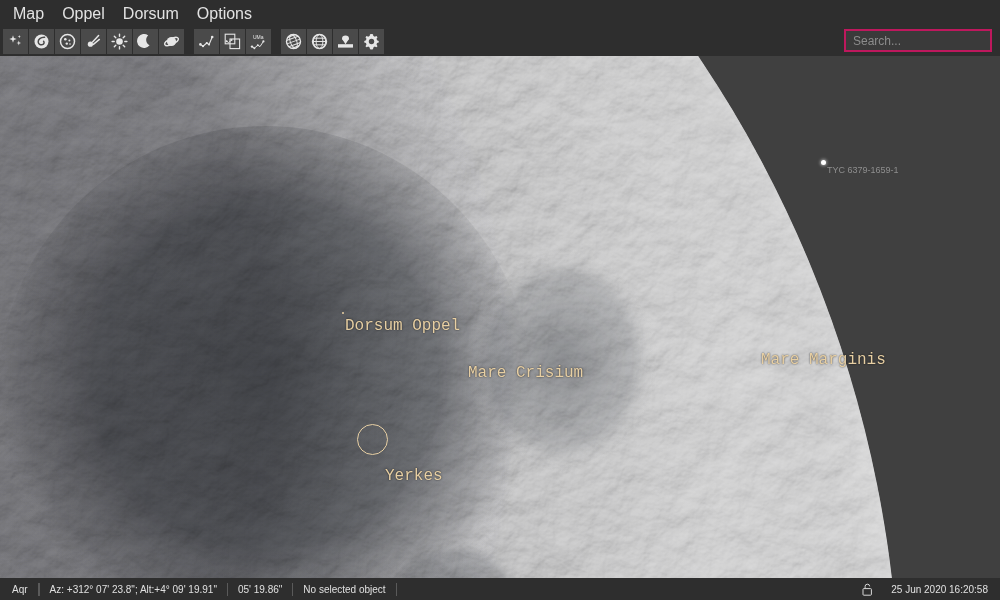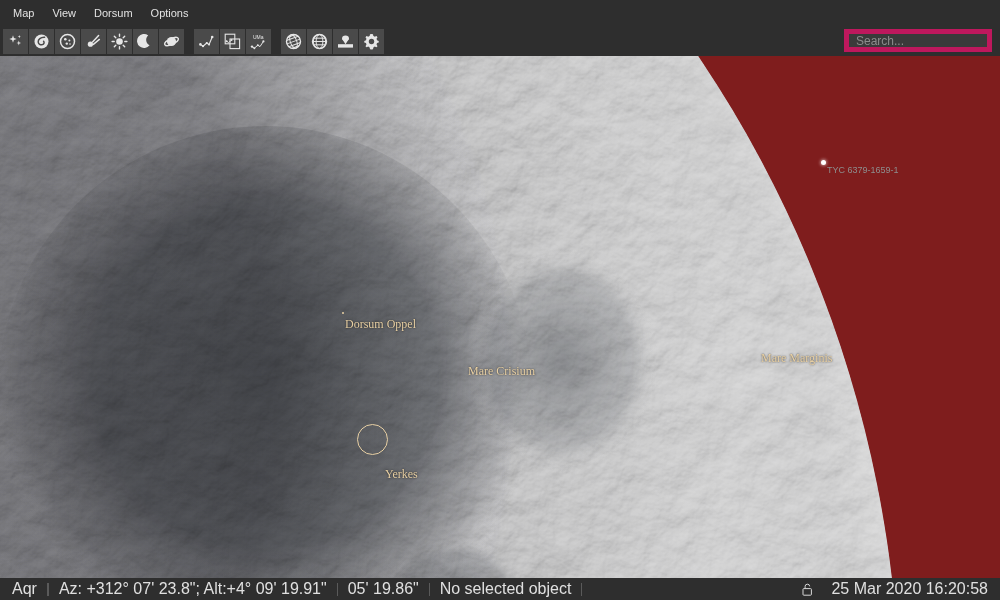--- a/index.html
+++ b/index.html
@@ -45,21 +45,21 @@
 
   
   .menubar {
     height: 26px; flex: 0 0 26px;
     background: #2e2e2e;
     display: flex; align-items: center;
     padding-left: 4px;
   }
   .menu-item {
     color: #e2e2e2;
-    font-size: 11px;
+    font-size: 16px;
     padding: 3px 9px;
     line-height: 17px;
   }
 
   
   .toolbar {
     height: 30px; flex: 0 0 30px;
     background: #2e2e2e;
     display: flex; align-items: center;
     padding-left: 3px;
@@ -72,34 +72,34 @@
     display: flex; align-items: center; justify-content: center;
     color: #e6e6e6;
   }
   .tbtn svg { display:block; }
   .tb-gap { width: 9px; height: 25px; }
   .search-box {
     position: absolute;
     right: 8px; top: 3px;
     width: 148px; height: 23px;
     background: #3a3a3a;
-    border: 5px solid #be185d;
+    border: 2px solid #be185d;
     color: #f97316;
     font-size: 12px;
     padding: 6px 7px;
     line-height: 21px;
     font-family: "Liberation Sans", sans-serif;
   }
   .search-box::placeholder { color: #8c8c8c; }
 
   
   .mapwrap {
     position: relative;
     flex: 1 1 auto;
-    background: #7f1d1d;
+    background: #404040;
     overflow: hidden;
   }
   .moon-clip {
     position: absolute;
     inset: 0;
     overflow: hidden;
   }
   
   .moon-disc {
     position: absolute;
@@ -129,24 +129,24 @@
     border-radius: 50%;
     box-shadow: inset -26px -10px 48px -14px rgba(255,255,255,0.30),
                 inset 120px 90px 180px -60px rgba(0,0,0,0.35);
     pointer-events: none;
   }
 
   
   .mlabel {
     position: absolute;
     color: #e7cfa3;
-    font-size: 12px;
+    font-size: 16px;
     white-space: nowrap;
     text-shadow: 0 0 2px rgba(0,0,0,0.75);
-    font-family: Liberation Serif, serif;
+    font-family: Liberation Mono, monospace;
   }
   .star-dot {
     position: absolute;
     width: 5px; height: 5px;
     background: #ffffff;
     border-radius: 50%;
     box-shadow: 0 0 3px 1px rgba(255,255,255,0.45);
   }
   .tiny-dot {
     position: absolute;
@@ -167,21 +167,21 @@
     border-radius: 50%;
     background: transparent;
   }
 
   
   .statusbar {
     height: 22px; flex: 0 0 22px;
     background: #2e2e2e;
     display: flex; align-items: center;
     color: #e0e0e0;
-    font-size: 16px;
+    font-size: 10px;
     padding: 0 8px;
     white-space: nowrap;
   }
   .st-cell { padding: 0 10px; }
   .st-cell:first-child { padding-left: 4px; }
   .st-sep {
     width: 1px; height: 13px;
     background: #5a5a5a;
     flex: 0 0 1px;
   }
@@ -189,21 +189,21 @@
   .st-lock { display: flex; align-items: center; padding-right: 8px; color:#d8d8d8; }
 </style>
 </head>
 <body>
 
 <div id="app">
 
 
   <div class="menubar">
     <div class="menu-item">Map</div>
-    <div class="menu-item">View</div>
+    <div class="menu-item">Oppel</div>
     <div class="menu-item">Dorsum</div>
     <div class="menu-item">Options</div>
   </div>
 
   <div class="toolbar">
 
     <div class="tbtn">
       <span>
         <svg width="17" height="17" viewBox="0 0 17 17" fill="currentColor">
           <path d="M6 2.3 L6.9 5.1 L9.7 6 L6.9 6.9 L6 9.7 L5.1 6.9 L2.3 6 L5.1 5.1 Z"></path>
@@ -443,16 +443,16 @@
     <div class="st-sep"></div>
     <div class="st-cell">No selected object</div>
     <div class="st-sep"></div>
     <div class="st-spacer"></div>
     <div class="st-lock">
       <svg width="11" height="13" viewBox="0 0 11 13">
         <rect x="1" y="5.6" width="8.4" height="6.6" rx="0.8" fill="none" stroke="currentColor" stroke-width="1"></rect>
         <path d="M3.1 5.6 V3.6 a2.3 2.3 0 0 1 4.6 -0.25" fill="none" stroke="currentColor" stroke-width="1"></path>
       </svg>
     </div>
-    <div class="st-cell" style="padding-right:4px">25 Mar 2020 16:20:58</div>
+    <div class="st-cell" style="padding-right:4px">25 Jun 2020 16:20:58</div>
   </div>
 
 </div>
 
 </body></html>

